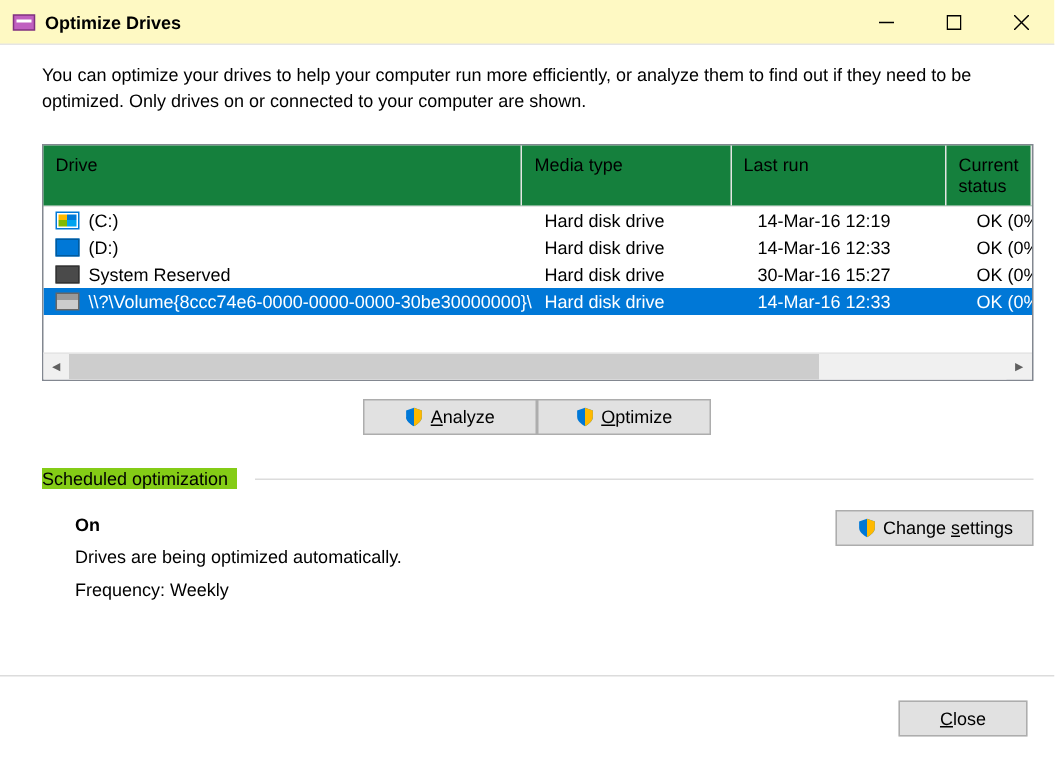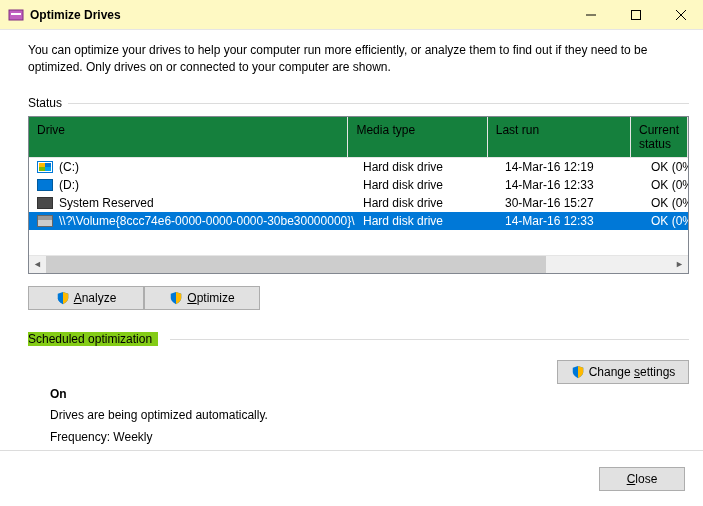--- a/index.html
+++ b/index.html
@@ -34,28 +34,28 @@
 .drive-icon.os { background: #fff; border: 1px solid #0078d7; position: relative; }
 .drive-icon.os::before { content: ""; position: absolute; inset: 1px; background: conic-gradient(#0078d7 0 25%, #00a4ef 25% 50%, #7fba00 50% 75%, #ffb900 75% 100%); }
 .drive-icon.vol { background: #0078d7; border: 1px solid #005a9e; }
 .drive-icon.dark { background: #4a4a4a; border: 1px solid #333; }
 
 .grid-scroll { height: 18px; border-top: 1px solid #e5e5e5; display: flex; align-items: center; background: #f0f0f0; }
 .scroll-arrow { width: 17px; height: 100%; display: flex; align-items: center; justify-content: center; font-size: 9px; color: #606060; }
 .scroll-track { flex: 1; height: 100%; position: relative; background: #f0f0f0; }
 .scroll-thumb { position: absolute; left: 0; top: 0; bottom: 0; width: 80%; background: #cdcdcd; }
 
-.btn-row { display: flex; justify-content: flex-start; margin-top: 12px; padding-right: 2px; }
+.btn-row { display: flex; justify-content: center; margin-top: 12px; padding-right: 2px; }
 .btn { border: 1px solid #adadad; background: #e1e1e1; font-size: 12px; padding: 4px 0; width: 116px; display: flex; align-items: center; justify-content: center; gap: 4px; cursor: default; }
 .shield { width: 14px; height: 14px; }
 
 .sched { margin-top: 22px; }
 .sched-body { padding: 8px 0 0 22px; display: flex; align-items: flex-start; }
 .sched-text { flex: 1; font-size: 12px; line-height: 1.8; }
-.sched-text .on { font-weight: bold; margin-top: 24px; }
+.sched-text .on { font-weight: bold; }
 
 .footer { position: absolute; left: 0; right: 0; bottom: 0; border-top: 1px solid #dcdcdc; height: 56px; display: flex; align-items: center; justify-content: flex-end; padding-right: 18px; background: #fff; }
 .btn.close-btn { width: 86px; }
 
 .underline-first::first-letter { text-decoration: underline; }
 </style>
 </head>
 <body>
 
 <div class="titlebar">
@@ -80,23 +80,20 @@
           <line x1="0" y1="0" x2="10" y2="10" stroke="#000" stroke-width="1"></line>
           <line x1="10" y1="0" x2="0" y2="10" stroke="#000" stroke-width="1"></line>
         </svg>
     </div>
   </div>
 </div>
 
 <div class="content">
   <div class="desc">You can optimize your drives to help your computer run more efficiently, or analyze them to find out if they need to be optimized. Only drives on or connected to your computer are shown.</div>
 
-  <div class="section-label">
-    <span style="background:#fff;padding-right:6px;position:relative;z-index:1;">Status</span>
-  </div>
 
   <div class="grid-wrap">
     <div class="grid-header">
       <div class="col col-drive">Drive</div>
       <div class="col col-media">Media type</div>
       <div class="col col-last">Last run</div>
       <div class="col col-status">Current status</div>
     </div>
     <div class="grid-body" id="grid-body">
         <div class="row">

